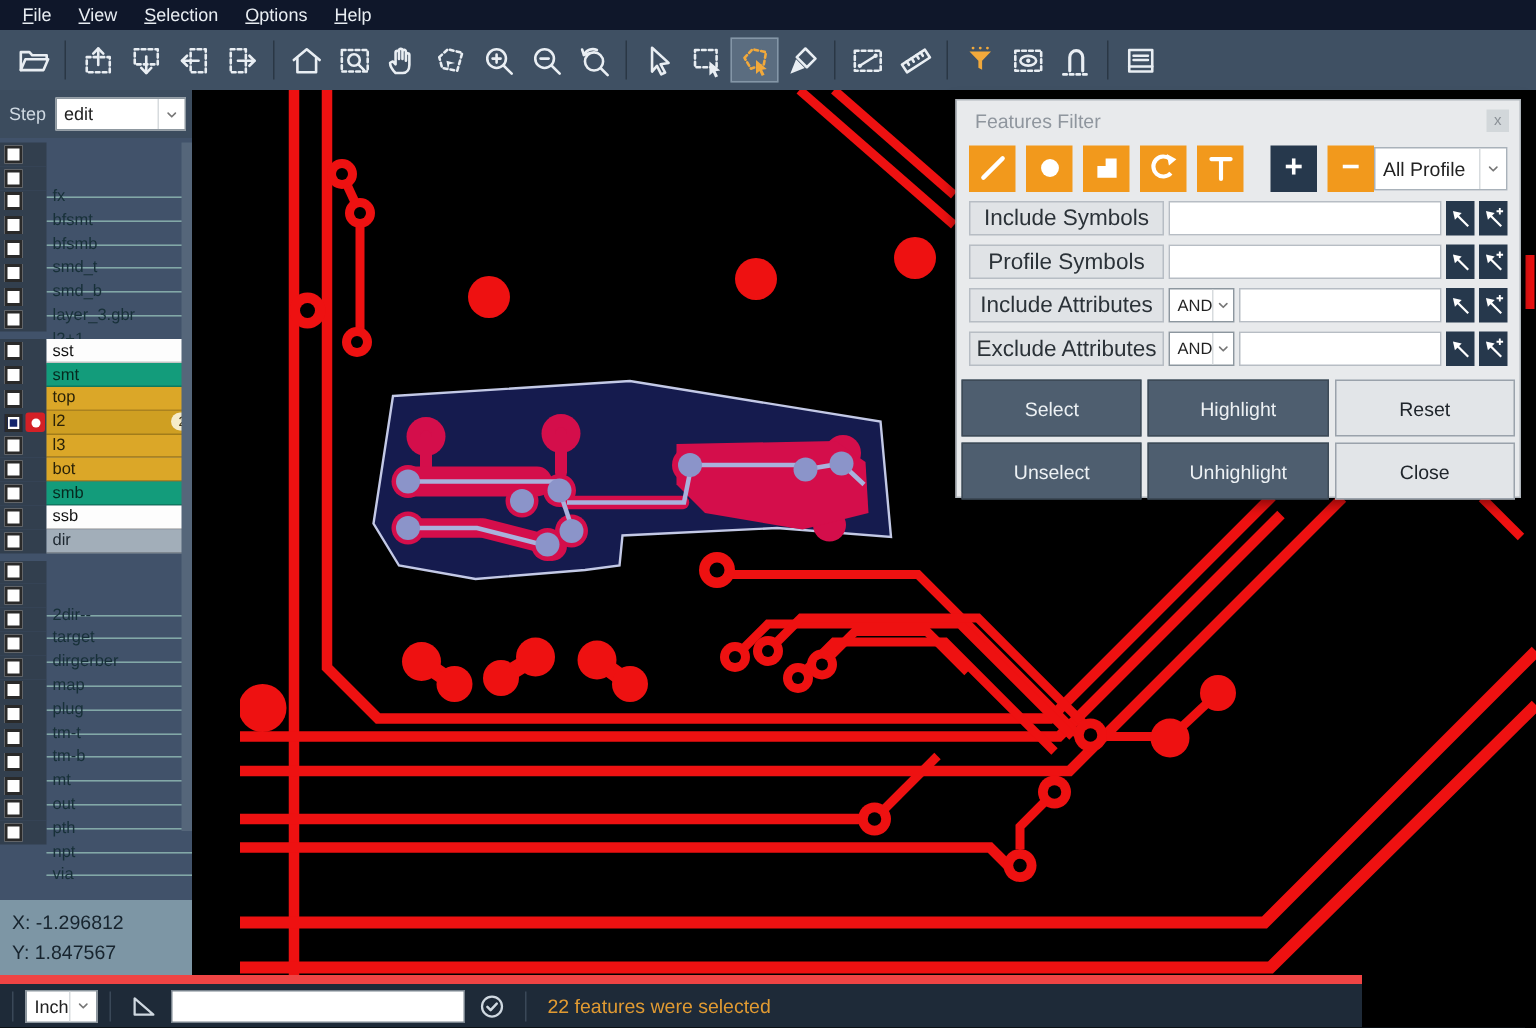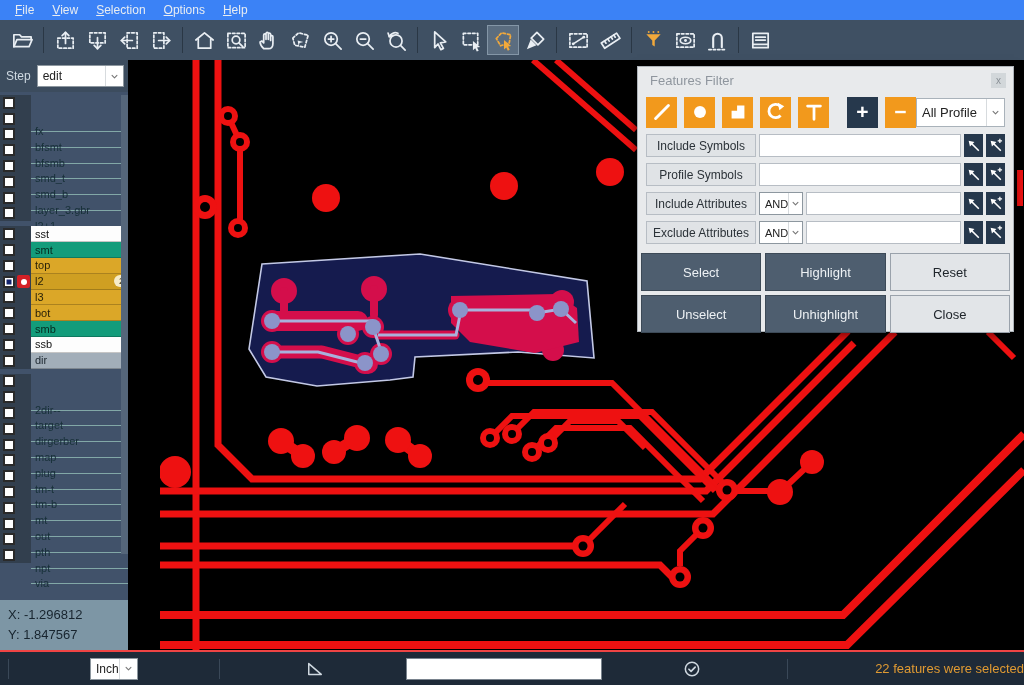--- a/index.html
+++ b/index.html
@@ -1,20 +1,20 @@
 <!DOCTYPE html>
 <html><head>
 <meta charset="utf-8">
 <style>
   html,body{margin:0;padding:0;background:#10181f;}
   *{box-sizing:border-box;font-family:"Liberation Sans",sans-serif;}
   #app{position:relative;width:1024px;height:685px;overflow:hidden;background:#000;}
 
   
-  .menubar{position:absolute;left:0;top:0;width:1024px;height:20px;background:#3b82f6;display:flex;align-items:center;padding-left:6px;}
+  .menubar{position:absolute;left:0;top:0;width:1024px;height:20px;background:#0f172a;display:flex;align-items:center;padding-left:6px;}
   .menu-item{color:#e8edf2;font-size:12px;padding:0 9px;line-height:20px;cursor:default;}
   .menu-item u{text-decoration:underline;}
 
   
   .toolbar{position:absolute;left:0;top:20px;width:1024px;height:40px;background:#3f5063;display:flex;align-items:center;padding-left:6px;}
   .tbtn{width:32px;height:30px;display:flex;align-items:center;justify-content:center;color:#e9eef3;flex:0 0 auto;}
   .tbtn svg{width:23px;height:23px;}
   .tbtn.active{background:#5b6d80;border:1px solid #8496a7;color:#f2a93b;}
   .tbtn.orange{color:#f2a93b;}
   .tsep{width:1px;height:26px;background:#2a3745;margin:0 5px;flex:0 0 auto;}
@@ -59,33 +59,33 @@
   .dlg-close{position:absolute;right:7px;top:6px;width:15px;height:15px;background:#d2d7da;color:#8a9096;font-size:10px;display:flex;align-items:center;justify-content:center;}
   .shape-row{display:flex;align-items:center;margin:3px 8px 0;height:32px;}
   .sqbtn{width:31px;height:31px;display:flex;align-items:center;justify-content:center;flex:0 0 auto;}
   .sqbtn svg{width:22px;height:22px;}
   .sq-orange{background:#f2991c;margin-right:7px;}
   .sq-navy{background:#26384c;color:#fff;font-size:21px;font-weight:bold;margin-left:11px;}
   .sq-minus{background:#f2991c;color:#fff;font-size:21px;font-weight:bold;margin-left:7px;margin-right:0;}
   .profile-sel{margin-left:auto;width:88px;height:29px;background:#fff;border:1px solid #a9b2ba;display:flex;align-items:center;}
   .profile-sel .sel-val{font-size:13px;}
   .frow{display:flex;gap:3px;margin:6px 8px 0;height:23px;}
-  .flabel{width:110px;background:#e0e3e6;border:1px solid #b7bdc4;color:#2b3238;font-size:12px;display:flex;align-items:center;justify-content:center;flex:0 0 auto;}
+  .flabel{width:130px;background:#e0e3e6;border:1px solid #b7bdc4;color:#2b3238;font-size:15px;display:flex;align-items:center;justify-content:center;flex:0 0 auto;}
   .fand{width:44px;flex:0 0 auto;height:23px;}
   .fand .sel-val{font-size:11px;}
   .finput{flex:1;border:1px solid #b7bdc4;background:#fff;font-size:12px;padding:0 4px;min-width:0;}
   .pick{width:19px;height:23px;background:#26384c;display:flex;align-items:center;justify-content:center;flex:0 0 auto;}
   .pick svg{width:15px;height:15px;}
   .actions{display:grid;grid-template-columns:1fr 1fr 1fr;gap:4px;margin:9px 3px 0;}
   .abtn{height:38px;font-size:13px;display:flex;align-items:center;justify-content:center;}
   .abtn.dark{background:#4e5e6f;border:1px solid #3d4a57;color:#edf1f4;}
   .abtn.light{background:#e2e5e8;border:1px solid #9aa2ab;color:#20262c;}
 
   
-  .statusbar{position:absolute;left:0;top:650px;width:1024px;height:35px;background:#1e2a38;display:flex;align-items:center;border-top:2px solid #ef4444;justify-content:space-between;}
+  .statusbar{position:absolute;left:0;top:650px;width:908px;height:35px;background:#1e2a38;display:flex;align-items:center;border-top:6px solid #ef4444;}
   .ssep{width:1px;height:20px;background:#3a4858;margin:0 8px;flex:0 0 auto;}
   .units-sel{width:48px;height:22px;flex:0 0 auto;}
   .sicon{width:20px;height:20px;color:#cfd8e0;margin:0 4px;flex:0 0 auto;display:flex;}
   .sicon svg{width:20px;height:20px;}
   .cmd-input{width:196px;height:22px;border:1px solid #79838d;background:#fff;font-size:12px;padding:0 4px;margin-left:4px;}
   .status-msg{color:#e09a32;font-size:13px;margin-left:6px;white-space:nowrap;}
 </style>
 </head>
 <body>
 

